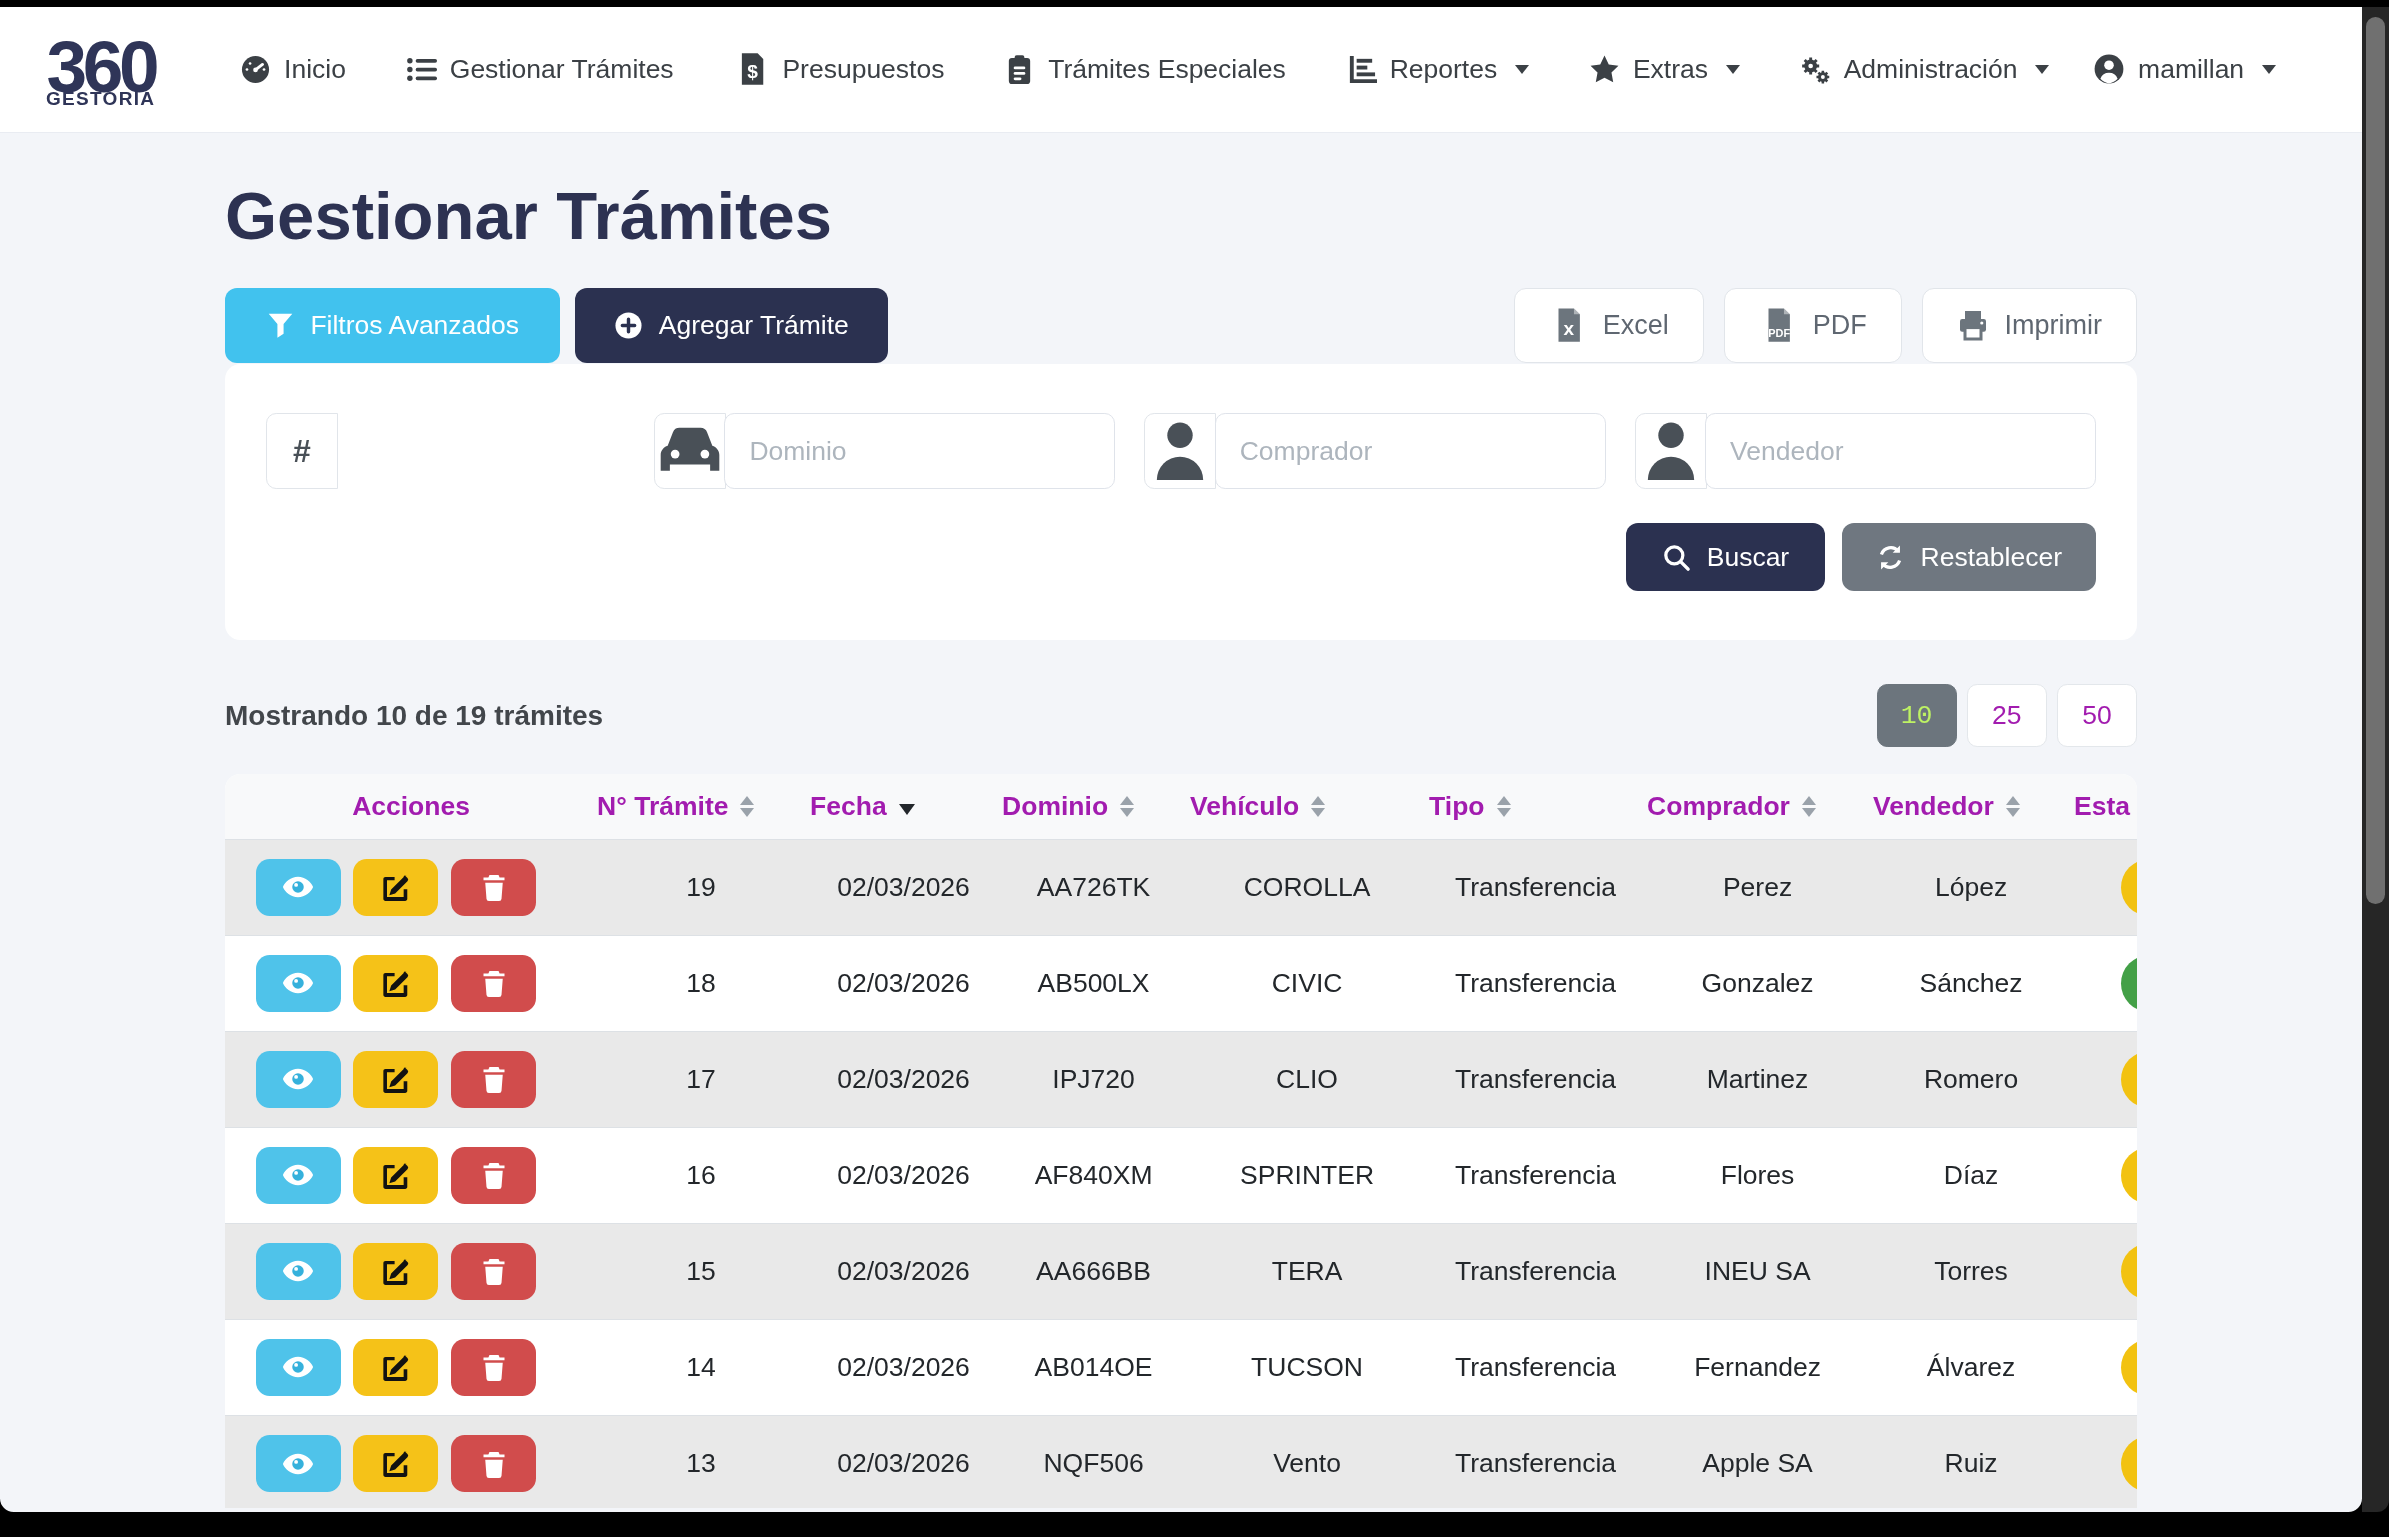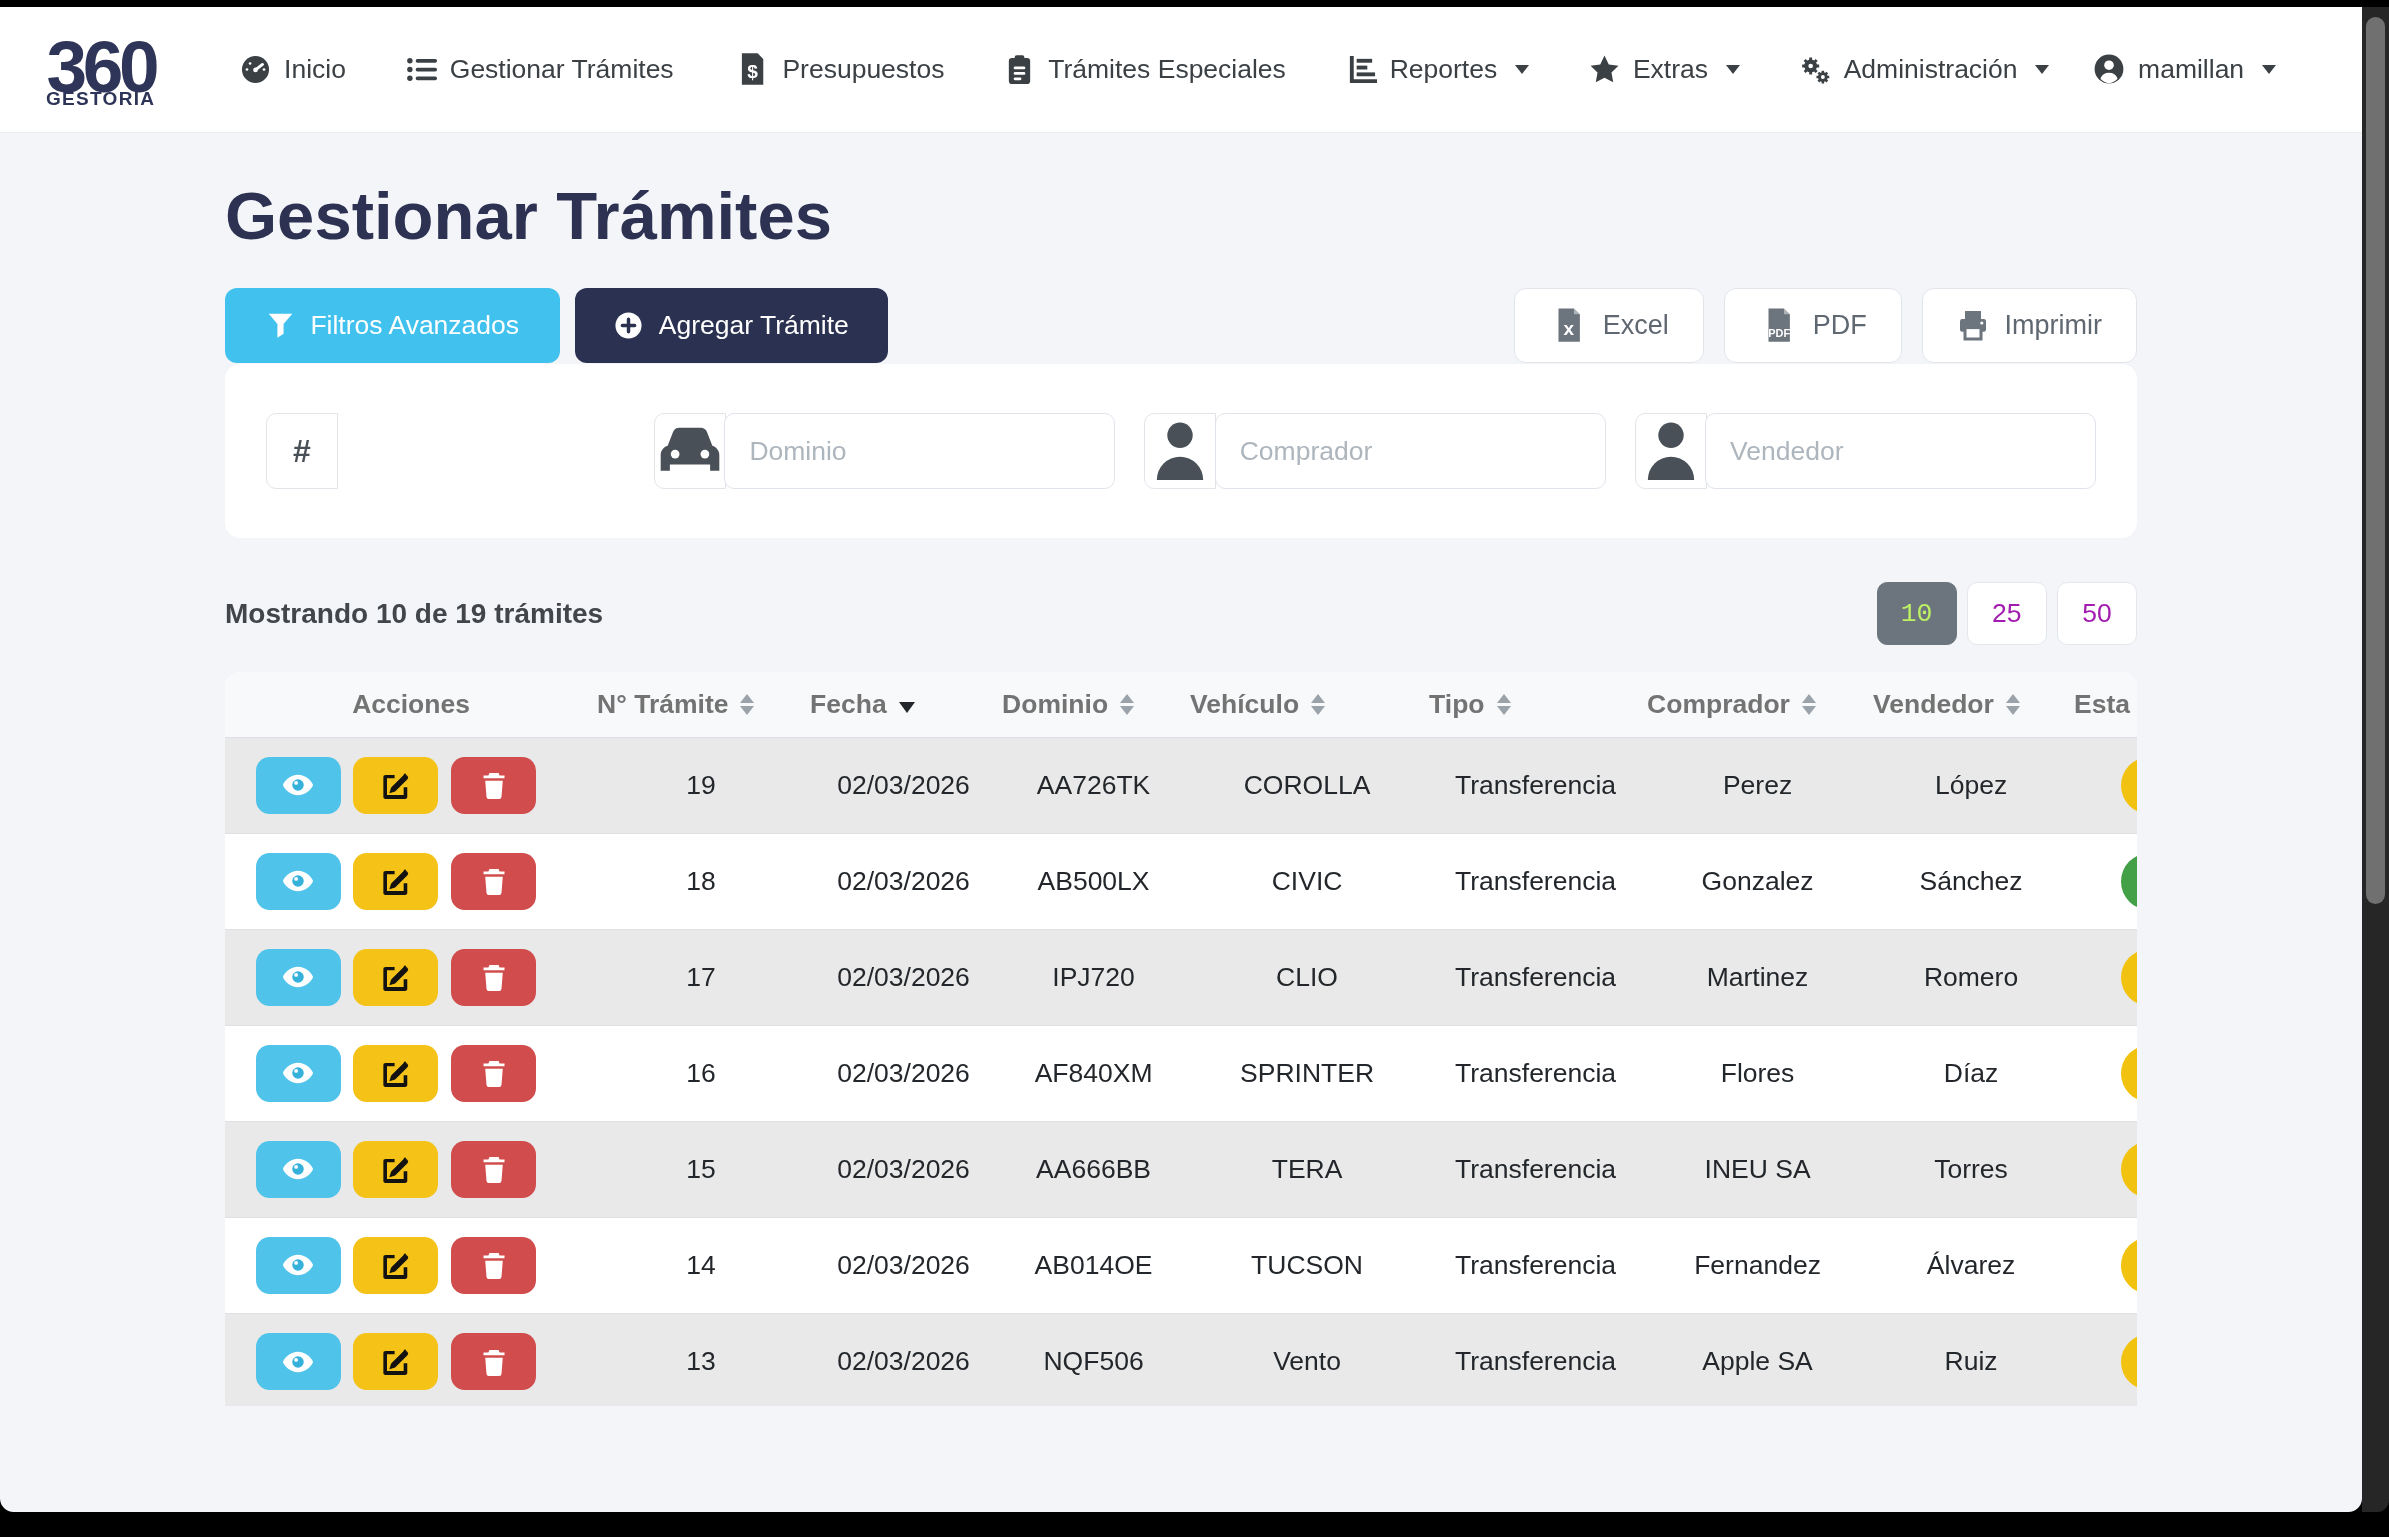--- a/index.html
+++ b/index.html
@@ -71,21 +71,21 @@
   .btn-reset { background: #6f7780; color: #fff; height: 68px; padding: 0 34px; }
   
   .summary-row { display: flex; align-items: center; justify-content: space-between; margin-top: 44px; }
   .summary-text { font-size: 28px; font-weight: 700; color: #42464b; }
   .size-group { display: flex; gap: 10.2px; }
   .size-btn { min-width: 80px; height: 63px; border-radius: 10.2px; border: 1.7px solid #e3e7eb; background: #fff; color: #a21caf; font-size: 26.5px; display: flex; align-items: center; justify-content: center; cursor: pointer; font-family: inherit; }
   .size-btn.selected { background: #6c757d; border-color: #6c757d; color: #bef264; font-family: Liberation Mono, monospace; }
   
   .table-card { background: #fff; border-radius: 15.4px 15.4px 0 0; margin-top: 27px; overflow: hidden; height: 734px; }
   table { border-collapse: collapse; table-layout: fixed; width: 2048px; }
-  thead th { height: 65px; background: #f8f9fa; font-size: 26.5px; font-weight: 700; color: #737373; text-align: left; padding-left: 5.1px; }
+  thead th { height: 65px; background: #f8f9fa; font-size: 26.5px; font-weight: 700; color: #a21caf; text-align: left; padding-left: 5.1px; }
   th.center { text-align: center; }
   .th-inner { display: inline-flex; align-items: center; gap: 12px; }
   .sort-both { display: inline-flex; flex-direction: column; gap: 3.4px; }
   .sort-both i { width: 0; height: 0; border-left: 7.7px solid transparent; border-right: 7.7px solid transparent; display: block; }
   .sort-both .up { border-bottom: 9.4px solid #9aa2aa; }
   .sort-both .down { border-top: 9.4px solid #9aa2aa; }
   .sort-desc { width: 0; height: 0; border-left: 8.5px solid transparent; border-right: 8.5px solid transparent; border-top: 11px solid #23272b; margin-top: 5.1px; }
   tbody tr { border-top: 0.9px solid #dde1e5; text-align: center; }
   tbody tr:nth-child(odd) { background: #e9e9e9; }
   tbody td { height: 96px; font-size: 26.5px; color: #23272b; padding-left: 5.1px; vertical-align: middle; }
@@ -308,20 +308,42 @@
           <div class="input-group">
             <span class="addon">
               <svg viewBox="0 0 16 16" fill="currentColor" xmlns="http://www.w3.org/2000/svg">
                 <circle cx="8" cy="4.4" r="2.9"></circle>
                 <path d="M2.7 14.6a5.3 5.3 0 0 1 10.6 0z"></path>
               </svg>
             </span>
             <input type="text" placeholder="Vendedor" style="">
           </div>
         </div>
+      <div class="filter-actions">
+        <button class="btn btn-search">
+          <span class="icon" id="search-icon">
+              <svg viewBox="0 0 16 16" fill="currentColor" xmlns="http://www.w3.org/2000/svg">
+                <circle cx="6.8" cy="6.8" r="4.7" fill="none" stroke="#fff" stroke-width="1.8"></circle>
+                <line x1="10.4" y1="10.4" x2="14.4" y2="14.4" stroke="#fff" stroke-width="1.9" stroke-linecap="round"></line>
+              </svg>
+            </span>
+          <span>Buscar</span>
+        </button>
+        <button class="btn btn-reset">
+          <span class="icon" id="refresh-icon">
+              <svg viewBox="0 0 16 16" fill="currentColor" xmlns="http://www.w3.org/2000/svg">
+                <path d="M3 6.3a5.4 5.4 0 0 1 9.3-1.7" fill="none" stroke="#fff" stroke-width="1.8"></path>
+                <path d="M13.2 1.4v4h-4z" fill="#fff"></path>
+                <path d="M13 9.7a5.4 5.4 0 0 1-9.3 1.7" fill="none" stroke="#fff" stroke-width="1.8"></path>
+                <path d="M2.8 14.6v-4h4z" fill="#fff"></path>
+              </svg>
+            </span>
+          <span>Restablecer</span>
+        </button>
+      </div>
     </section>
 
     <div class="summary-row">
       <div class="summary-text">Mostrando 10 de 19 trámites</div>
       <div class="size-group" id="size-group">
           <button class="size-btn selected">10</button>
           <button class="size-btn">25</button>
           <button class="size-btn">50</button>
         </div>
     </div>

